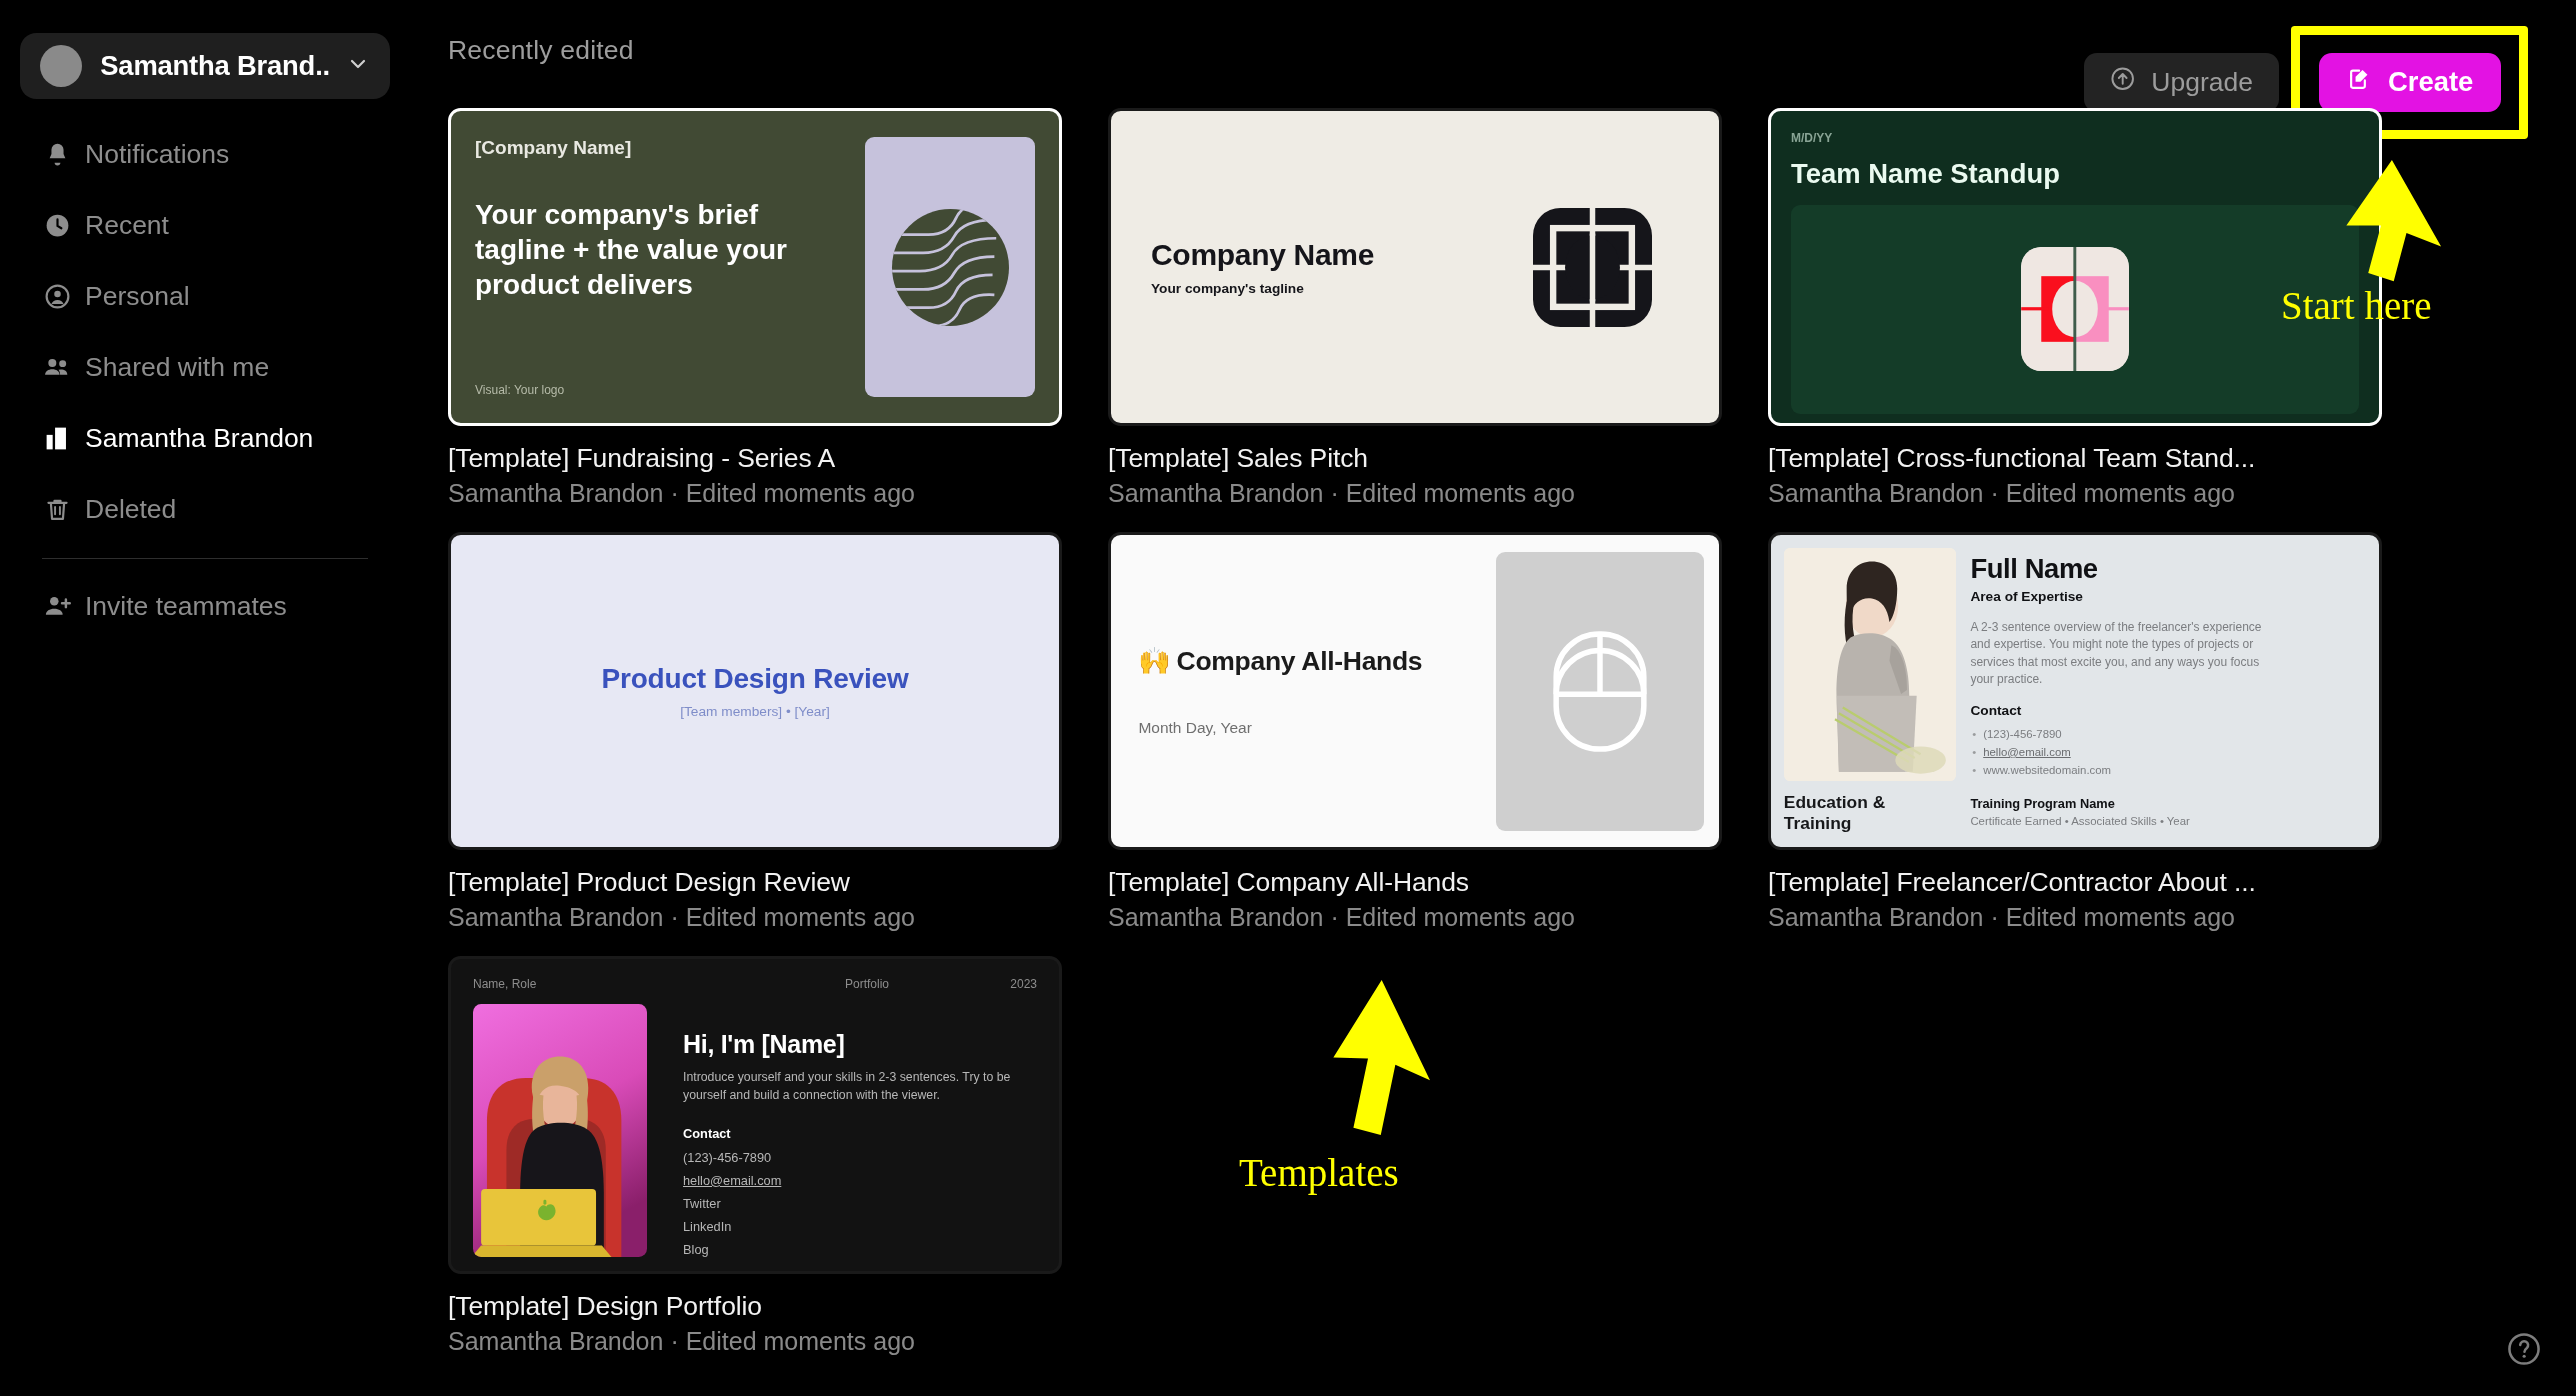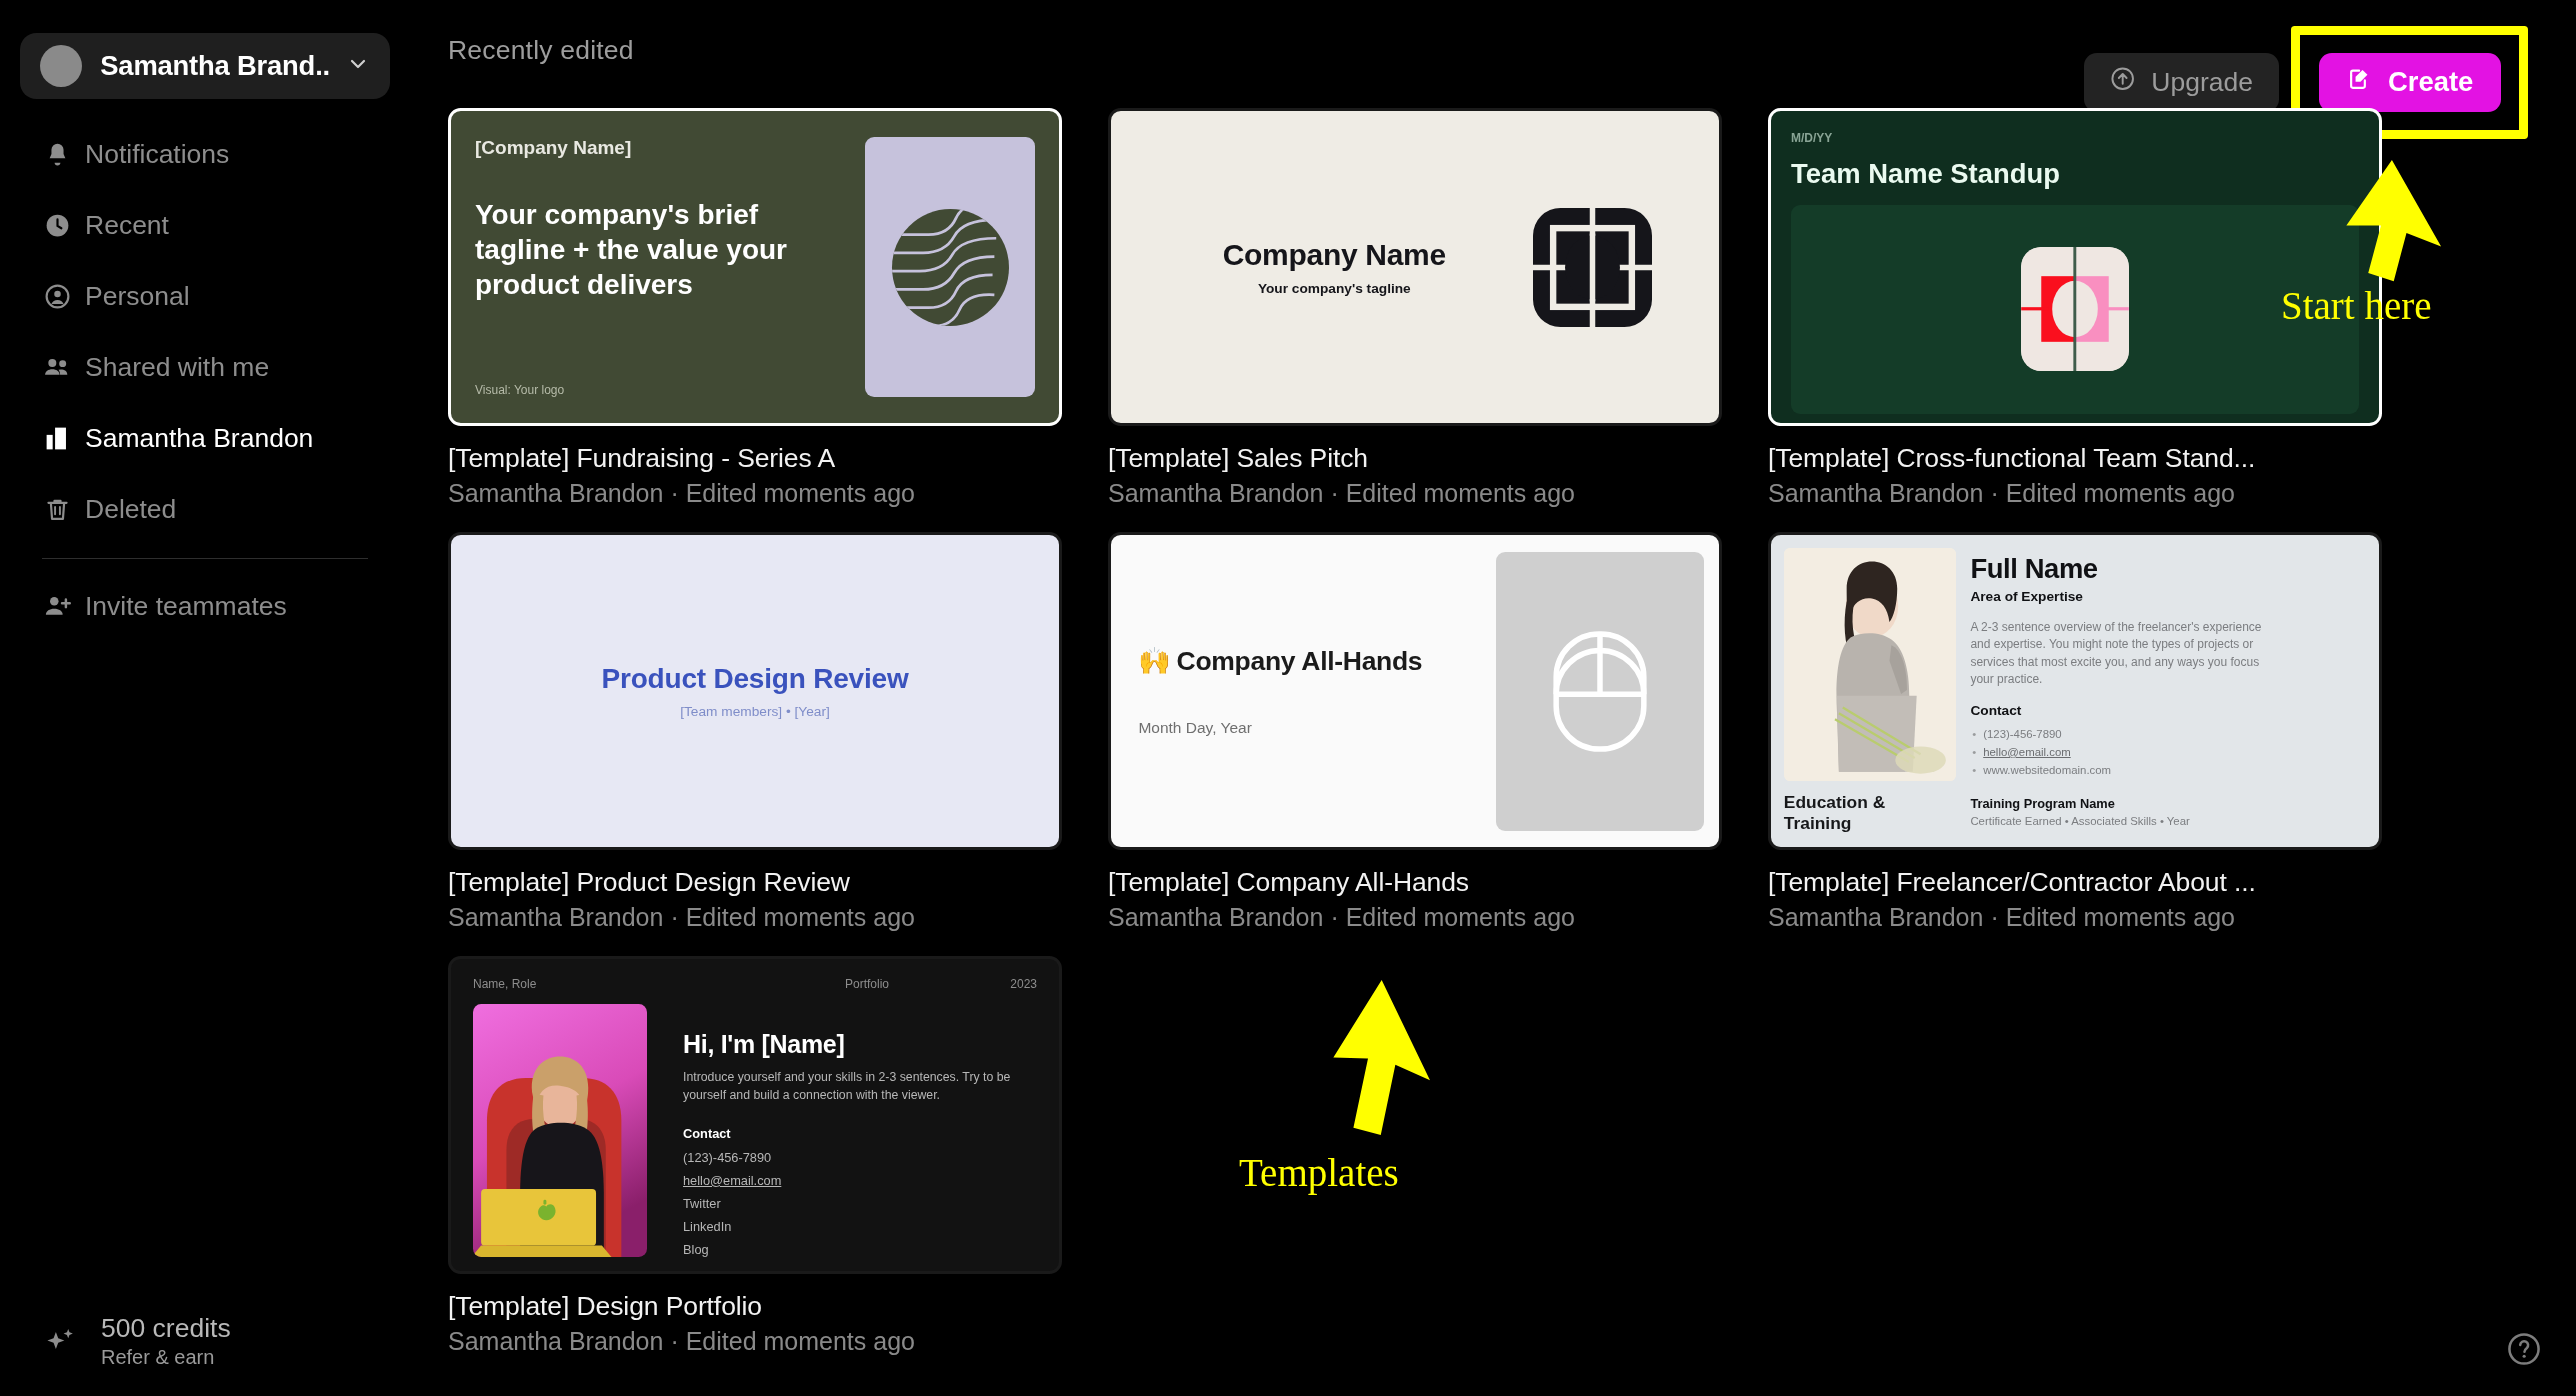--- a/index.html
+++ b/index.html
@@ -114,21 +114,21 @@
   .t1 .tl{ color:#ffffff; font-size:28px; font-weight:700; line-height:35px; margin-top:38px; max-width:366px;}
   .t1 .vi{ color:#b6bba9; font-size:12px; margin-top:auto; }
   .t1 .right{
     width:170px; border-radius:9.1px; background:#c6c2dc;
     display:flex; align-items:center; justify-content:center;
   }
   .t1 .circ{ width:117px;height:117px;border-radius:50%;overflow:hidden;background:#414a34;}
 
   
   .t2{ background:#efece5; display:flex; align-items:center; padding:0 40px; }
-  .t2 .txt{ flex:1; text-align:center; padding-right:15px;}
+  .t2 .txt{ flex:1; padding-right:15px;}
   .t2 .cn{ color:#15151a; font-size:30px; font-weight:700; letter-spacing:-0.3px;}
   .t2 .tg{ color:#15151a; font-size:13.7px; font-weight:700; margin-top:9.1px;}
   .t2 .logo{ width:119px;height:119px; flex:0 0 119px; margin-right:27.4px;}
 
   
   .t3{ background:#0f2e1f; padding:20px 20px 9.1px 20px; display:flex; flex-direction:column;}
   .t3 .dt{ color:#89a495; font-size:12px; font-weight:600;}
   .t3 .hd{ color:#eafaf0; font-size:27.4px; font-weight:700; margin-top:13px;}
   .t3 .body{ flex:1; margin-top:14.6px; border-radius:9.1px; background:#143c28;
              display:flex;align-items:center;justify-content:center;}
@@ -284,32 +284,20 @@
               <circle cx="9.5" cy="8" r="3.3" fill="#8d8d8d"></circle>
               <path d="M3 18.4c0-2.9 2.9-4.6 6.5-4.6s6.5 1.7 6.5 4.6z" fill="#8d8d8d"></path>
               <path d="M18.5 6.5v6M15.5 9.5h6" stroke="#8d8d8d" stroke-width="1.9" stroke-linecap="round"></path>
             </svg>
         </span>
         <span>Invite teammates</span>
       </div>
 
     </div>
 
-    <div class="credits">
-      <span class="ico">
-        <svg width="38" height="38" viewBox="0 0 24 24">
-          <path d="M9 5.5l1.5 4L14.5 11l-4 1.5L9 16.5 7.5 12.5 3.5 11l4-1.5z" fill="#8d8d8d"></path>
-          <path d="M17 3.5l.8 2.1 2.2.9-2.2.9-.8 2.1-.8-2.1-2.2-.9 2.2-.9z" fill="#8d8d8d"></path>
-        </svg>
-      </span>
-      <span class="lines">
-        <span class="c1">500 credits</span>
-        <span class="c2">Refer &amp; earn</span>
-      </span>
-    </div>
   </div>
 
   <div class="main">
 
     <div class="topbar">
       <div class="section-title">Recently edited</div>
 
       <div class="topright">
         <div class="upgrade-btn">
           <span>

